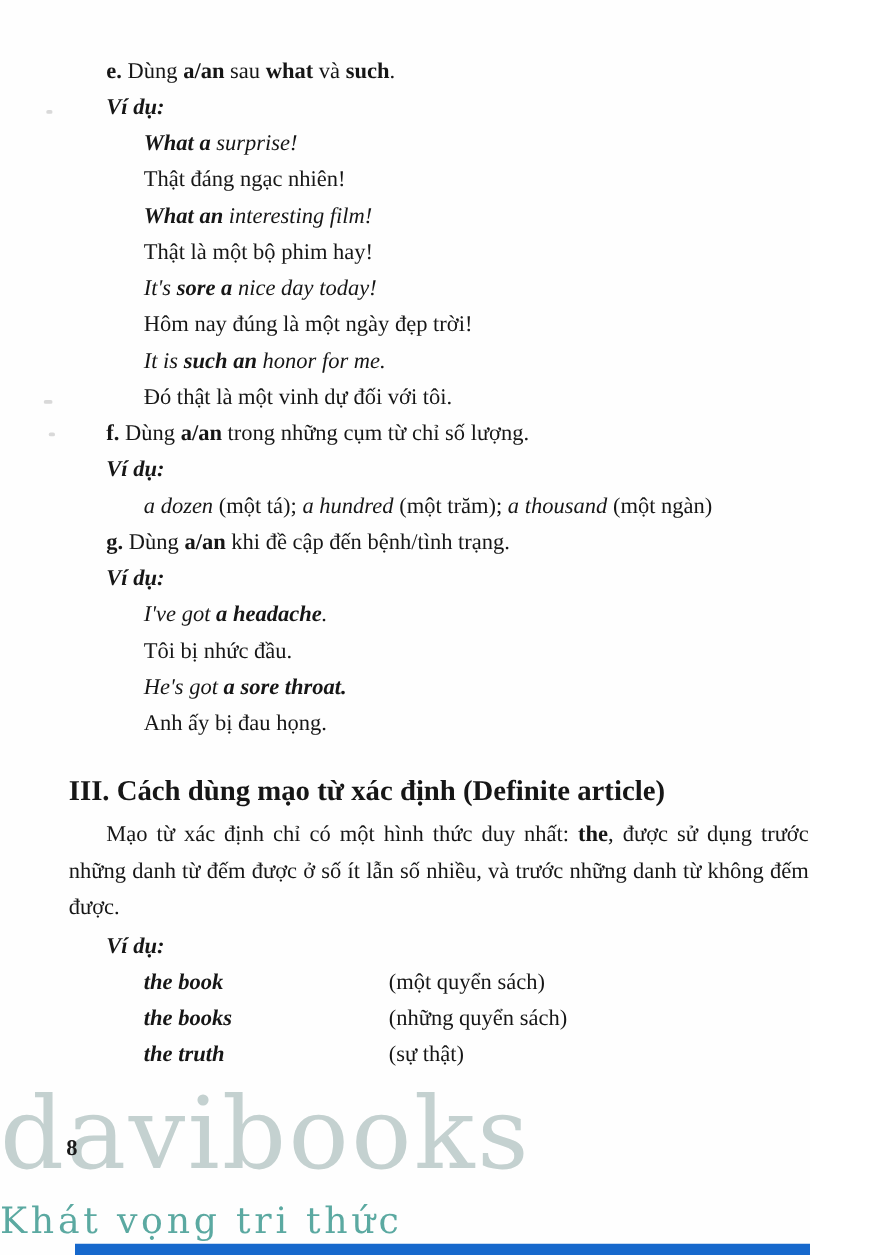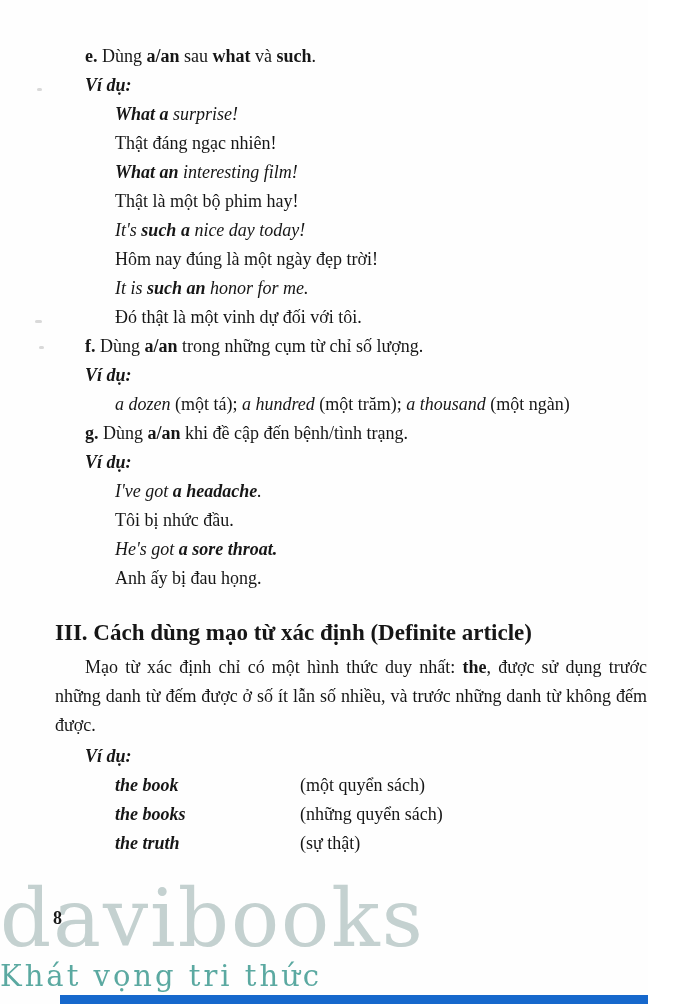--- a/index.html
+++ b/index.html
@@ -14,37 +14,37 @@
   .content { position:absolute; left:55px; top:42px; width:592px; }
   .blk { font-size:18px; line-height:29px; white-space:pre-wrap; }
   .ind1 { padding-left:30px; }
   .ind2 { padding-left:60px; }
   .b { font-weight:bold; }
   .i { font-style:italic;margin-top:24px; }
   .heading { font-size:23px; font-weight:bold; line-height:32px; margin-top:24px; }
   .subheading { font-size:20px; font-weight:bold; line-height:30px; margin-top:6px; }
   .para { text-align:justify; text-indent:30px; margin-top:4px; }
   .vd { margin-top:2px; }
-  .pair { display:flex; }
+  .pair { display:flex;gap:11px; }
   .pair-left { flex:0 0 185px; }
   .pair-right { flex:1; }
   .page-number {
     position:absolute; left:53px; top:908px;
     font-size:18px; font-weight:bold; color:#1a1a1a;
   }
   .watermark {
     position:absolute; left:0; right:0; bottom:12px;
     text-align:left; pointer-events:none;
   }
   .wm-title {
     font-size:80px; line-height:78px; font-weight:normal;
     letter-spacing:2px; font-family:"DejaVu Serif","Liberation Serif",serif;
   }
   .wm-sub {
-    font-size:29px; line-height:32px; letter-spacing:3px; margin-top:2px;
+    font-size:29px; line-height:32px; letter-spacing:3px; margin-top:14px;
     font-family:"DejaVu Serif","Liberation Serif",serif;
   }
   .bottom-bar {
     position:absolute; left:60px; right:0; bottom:0; height:9px;
   }
   .artifact {
     position:absolute; background:#b9b9b9; opacity:.55; border-radius:2px;
   }
   .a1 { left:37px; top:88px;  width:5px; height:3px; }
   .a2 { left:35px; top:320px; width:7px; height:3px; }
@@ -59,21 +59,21 @@
   <div class="artifact a2"></div>
   <div class="artifact a3"></div>
 
   <div class="content">
       <div class="blk line ind1"><span class="b">e.</span><span> Dùng </span><span class="b">a/an</span><span> sau </span><span class="b">what</span><span> và </span><span class="b">such</span><span>.</span></div>
       <div class="blk line ind1"><span class="b i">Ví dụ:</span></div>
       <div class="blk line ind2"><span class="b i">What a</span><span class="i"> surprise!</span></div>
       <div class="blk line ind2"><span>Thật đáng ngạc nhiên!</span></div>
       <div class="blk line ind2"><span class="b i">What an</span><span class="i"> interesting film!</span></div>
       <div class="blk line ind2"><span>Thật là một bộ phim hay!</span></div>
-      <div class="blk line ind2"><span class="i">It's </span><span class="b i">such a</span><span class="i"> nice day today!</span></div>
+      <div class="blk line ind2"><span class="i">It's </span><span class="b i">sore a</span><span class="i"> nice day today!</span></div>
       <div class="blk line ind2"><span>Hôm nay đúng là một ngày đẹp trời!</span></div>
       <div class="blk line ind2"><span class="i">It is </span><span class="b i">such an</span><span class="i"> honor for me.</span></div>
       <div class="blk line ind2"><span>Đó thật là một vinh dự đối với tôi.</span></div>
       <div class="blk line ind1"><span class="b">f.</span><span> Dùng </span><span class="b">a/an</span><span> trong những cụm từ chỉ số lượng.</span></div>
       <div class="blk line ind1"><span class="b i">Ví dụ:</span></div>
       <div class="blk line ind2"><span class="i">a dozen</span><span> (một tá); </span><span class="i">a hundred</span><span> (một trăm); </span><span class="i">a thousand</span><span> (một ngàn)</span></div>
       <div class="blk line ind1"><span class="b">g.</span><span> Dùng </span><span class="b">a/an</span><span> khi đề cập đến bệnh/tình trạng.</span></div>
       <div class="blk line ind1"><span class="b i">Ví dụ:</span></div>
       <div class="blk line ind2"><span class="i">I've got </span><span class="b i">a headache</span><span class="i">.</span></div>
       <div class="blk line ind2"><span>Tôi bị nhức đầu.</span></div>

